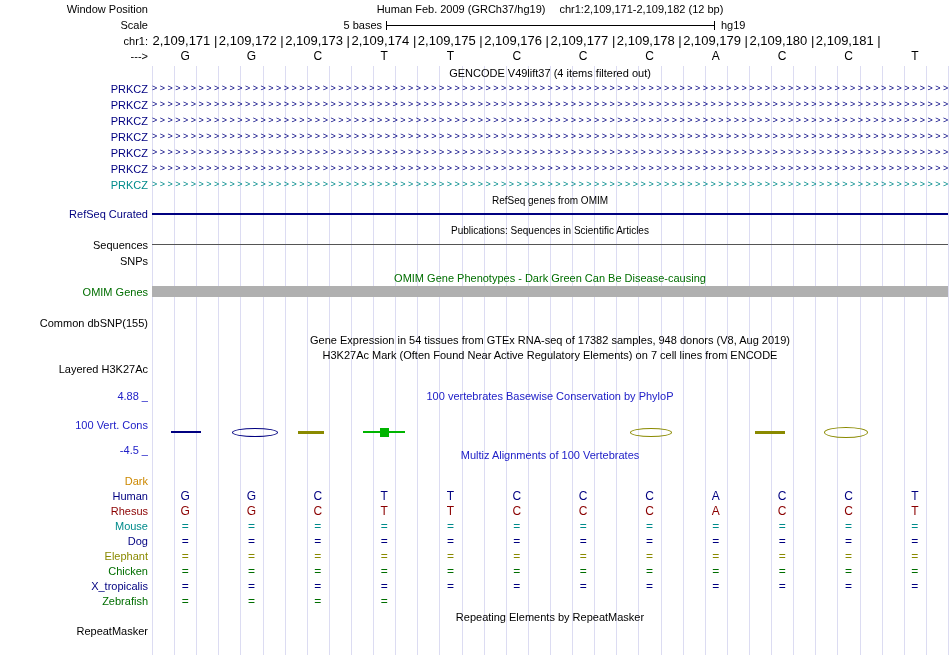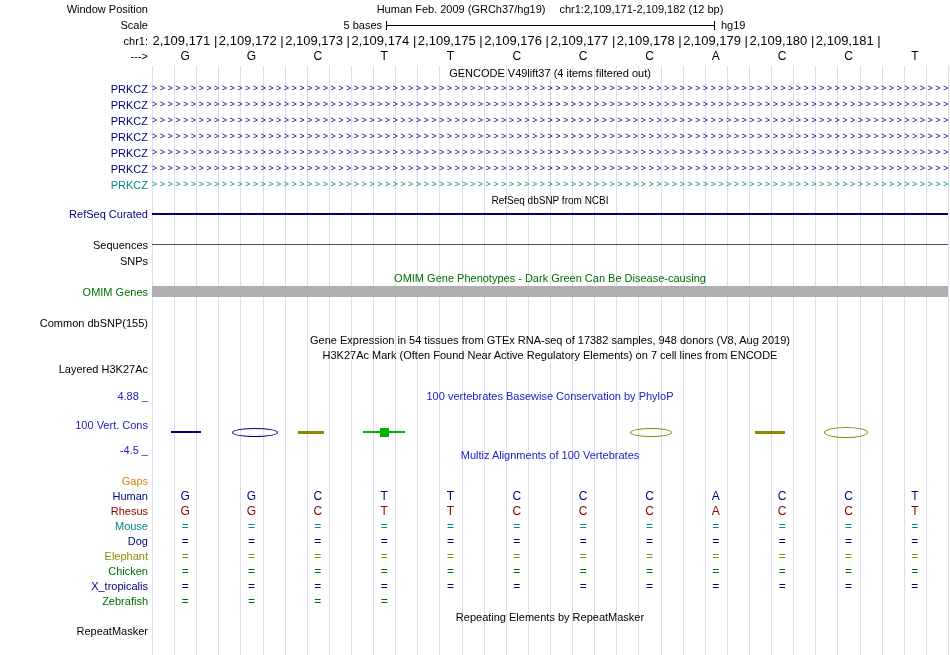--- a/index.html
+++ b/index.html
@@ -162,27 +162,30 @@
         <span class="lbl" style="color: rgb(0, 0, 128);">PRKCZ</span>
         <div class="arrows" style="color: rgb(0, 0, 128);">&gt;&gt;&gt;&gt;&gt;&gt;&gt;&gt;&gt;&gt;&gt;&gt;&gt;&gt;&gt;&gt;&gt;&gt;&gt;&gt;&gt;&gt;&gt;&gt;&gt;&gt;&gt;&gt;&gt;&gt;&gt;&gt;&gt;&gt;&gt;&gt;&gt;&gt;&gt;&gt;&gt;&gt;&gt;&gt;&gt;&gt;&gt;&gt;&gt;&gt;&gt;&gt;&gt;&gt;&gt;&gt;&gt;&gt;&gt;&gt;&gt;&gt;&gt;&gt;&gt;&gt;&gt;&gt;&gt;&gt;&gt;&gt;&gt;&gt;&gt;&gt;&gt;&gt;&gt;&gt;&gt;&gt;&gt;&gt;&gt;&gt;&gt;&gt;&gt;&gt;&gt;&gt;&gt;&gt;&gt;&gt;&gt;&gt;&gt;&gt;&gt;&gt;&gt;&gt;&gt;&gt;&gt;&gt;&gt;&gt;&gt;&gt;&gt;&gt;&gt;&gt;&gt;&gt;&gt;&gt;&gt;&gt;&gt;&gt;&gt;&gt;&gt;&gt;&gt;&gt;</div>
       </div>
       <div class="row" style="top: 178px;">
         <span class="lbl" style="color: rgb(0, 139, 139);">PRKCZ</span>
         <div class="arrows" style="color: rgb(0, 139, 139);">&gt;&gt;&gt;&gt;&gt;&gt;&gt;&gt;&gt;&gt;&gt;&gt;&gt;&gt;&gt;&gt;&gt;&gt;&gt;&gt;&gt;&gt;&gt;&gt;&gt;&gt;&gt;&gt;&gt;&gt;&gt;&gt;&gt;&gt;&gt;&gt;&gt;&gt;&gt;&gt;&gt;&gt;&gt;&gt;&gt;&gt;&gt;&gt;&gt;&gt;&gt;&gt;&gt;&gt;&gt;&gt;&gt;&gt;&gt;&gt;&gt;&gt;&gt;&gt;&gt;&gt;&gt;&gt;&gt;&gt;&gt;&gt;&gt;&gt;&gt;&gt;&gt;&gt;&gt;&gt;&gt;&gt;&gt;&gt;&gt;&gt;&gt;&gt;&gt;&gt;&gt;&gt;&gt;&gt;&gt;&gt;&gt;&gt;&gt;&gt;&gt;&gt;&gt;&gt;&gt;&gt;&gt;&gt;&gt;&gt;&gt;&gt;&gt;&gt;&gt;&gt;&gt;&gt;&gt;&gt;&gt;&gt;&gt;&gt;&gt;&gt;&gt;&gt;&gt;&gt;</div>
       </div>
     </div>
 
   <div class="row f10" style="top:194px">
-    <div class="track center">RefSeq dbSNP from NCBI</div>
+    <div class="track center">RefSeq genes from OMIM</div>
   </div>
   <div class="row" style="top:207px">
     <span class="lbl" style="color: rgb(0, 0, 128);">RefSeq Curated</span>
     <div class="refseq-line" style="background: rgb(0, 0, 128);"></div>
   </div>
 
+  <div class="row f10" style="top:224px">
+    <div class="track center">Publications: Sequences in Scientific Articles</div>
+  </div>
   <div class="row" style="top:238px">
     <span class="lbl">Sequences</span>
     <div class="seq-line" style="background: rgb(85, 85, 85);"></div>
   </div>
 
   <div class="row" style="top:254px">
     <span class="lbl">SNPs</span>
   </div>
 
   <div class="row" style="top:271px">
@@ -225,21 +228,21 @@
       <div style="position: absolute; left: 379.5px; top: 427.5px; width: 9px; height: 9px; background: rgb(0, 180, 0);"></div>
       <div style="position: absolute; left: 630px; top: 427.5px; width: 42px; height: 9px; border: 1px solid rgb(138, 138, 0); border-radius: 50%;"></div>
       <div style="position: absolute; left: 755px; top: 430.5px; width: 30px; height: 3px; background: rgb(138, 138, 0);"></div>
       <div style="position: absolute; left: 824px; top: 426.5px; width: 44px; height: 11px; border: 1px solid rgb(138, 138, 0); border-radius: 50%;"></div>
     </div>
 
   <div class="row" style="top:448px">
     <div class="track center" style="color: rgb(32, 32, 200);">Multiz Alignments of 100 Vertebrates</div>
   </div>
   <div class="row" style="top:474px">
-    <span class="lbl" style="color: rgb(204, 136, 0);">Gaps</span>
+    <span class="lbl" style="color: rgb(204, 136, 0);">Dark</span>
   </div>
   <div id="multiz-rows">
       <div class="row" style="top: 489px;">
         <span class="lbl" style="color: rgb(0, 0, 128); text-align: right;">Human</span>
         <div class="cellrow">
           <div class="cell align-cell" style="left: 0px; width: 66.33px; color: rgb(0, 0, 128);">G</div>
           <div class="cell align-cell" style="left: 66.33px; width: 66.33px; color: rgb(0, 0, 128);">G</div>
           <div class="cell align-cell" style="left: 132.67px; width: 66.33px; color: rgb(0, 0, 128);">C</div>
           <div class="cell align-cell" style="left: 199px; width: 66.33px; color: rgb(0, 0, 128);">T</div>
           <div class="cell align-cell" style="left: 265.33px; width: 66.33px; color: rgb(0, 0, 128);">T</div>

